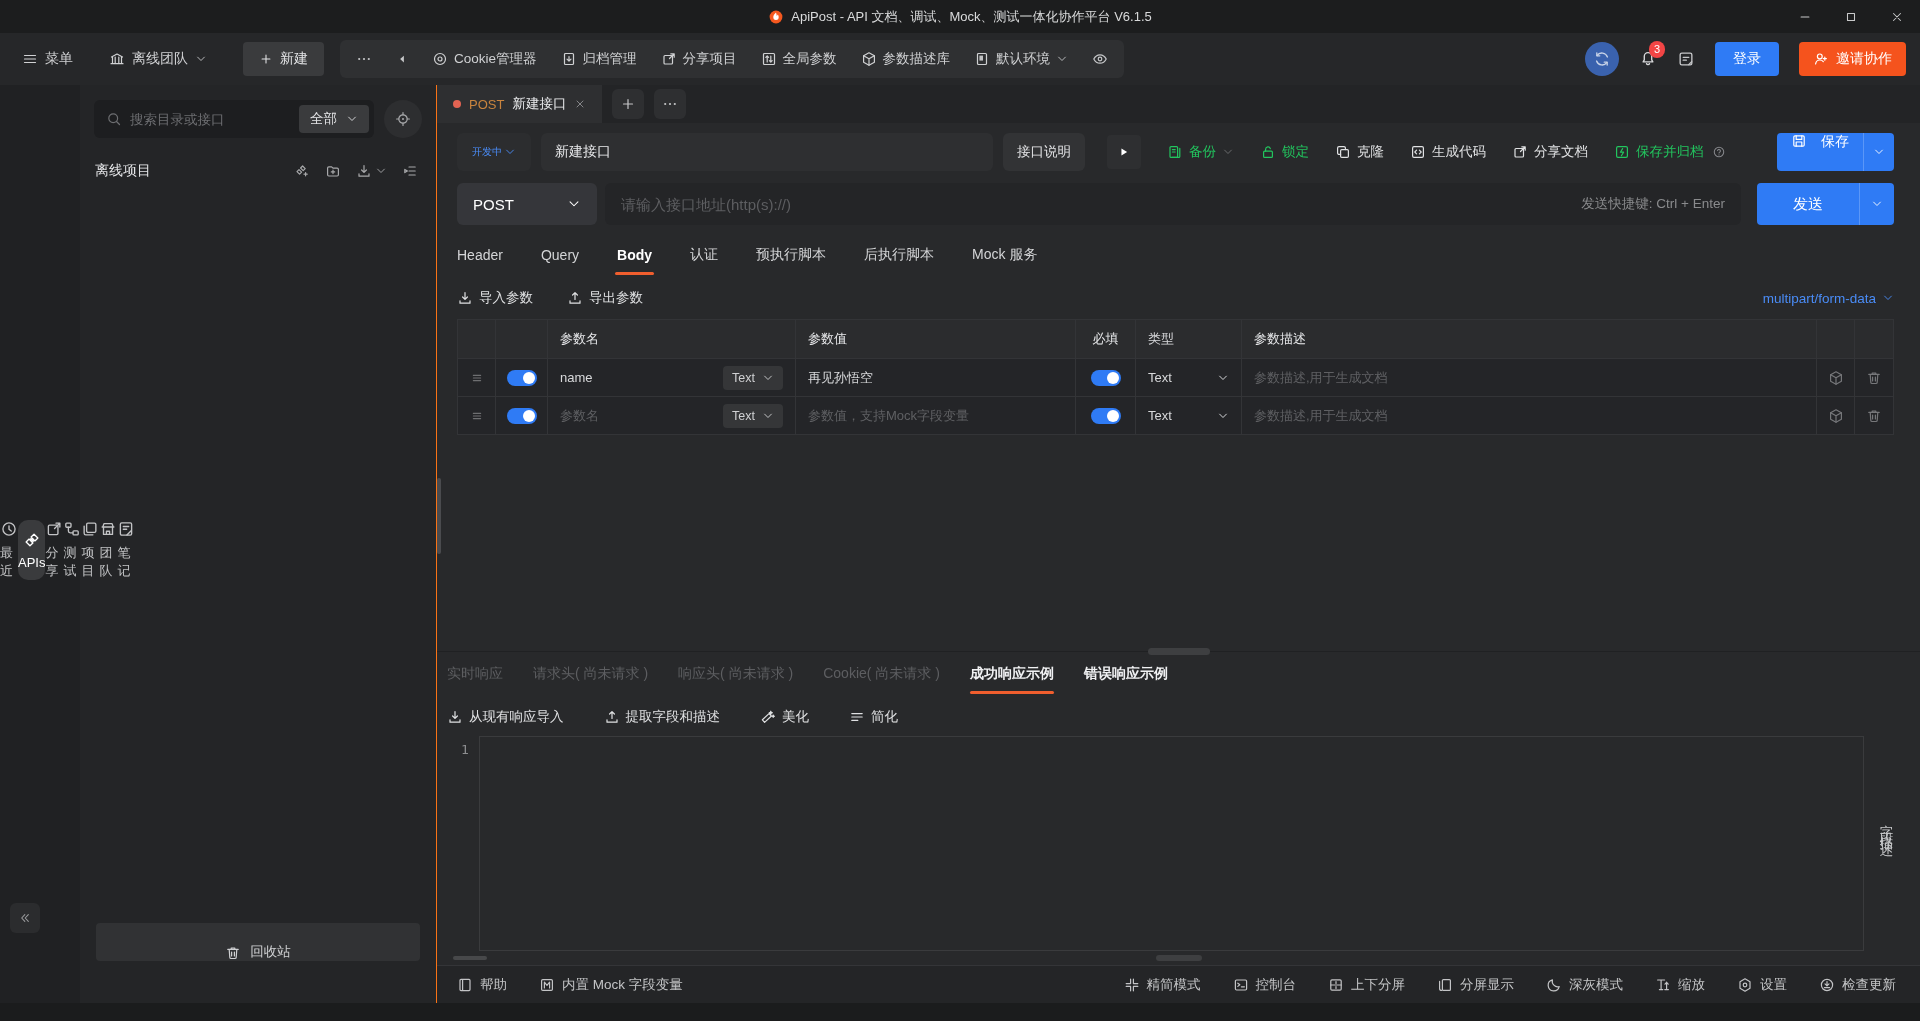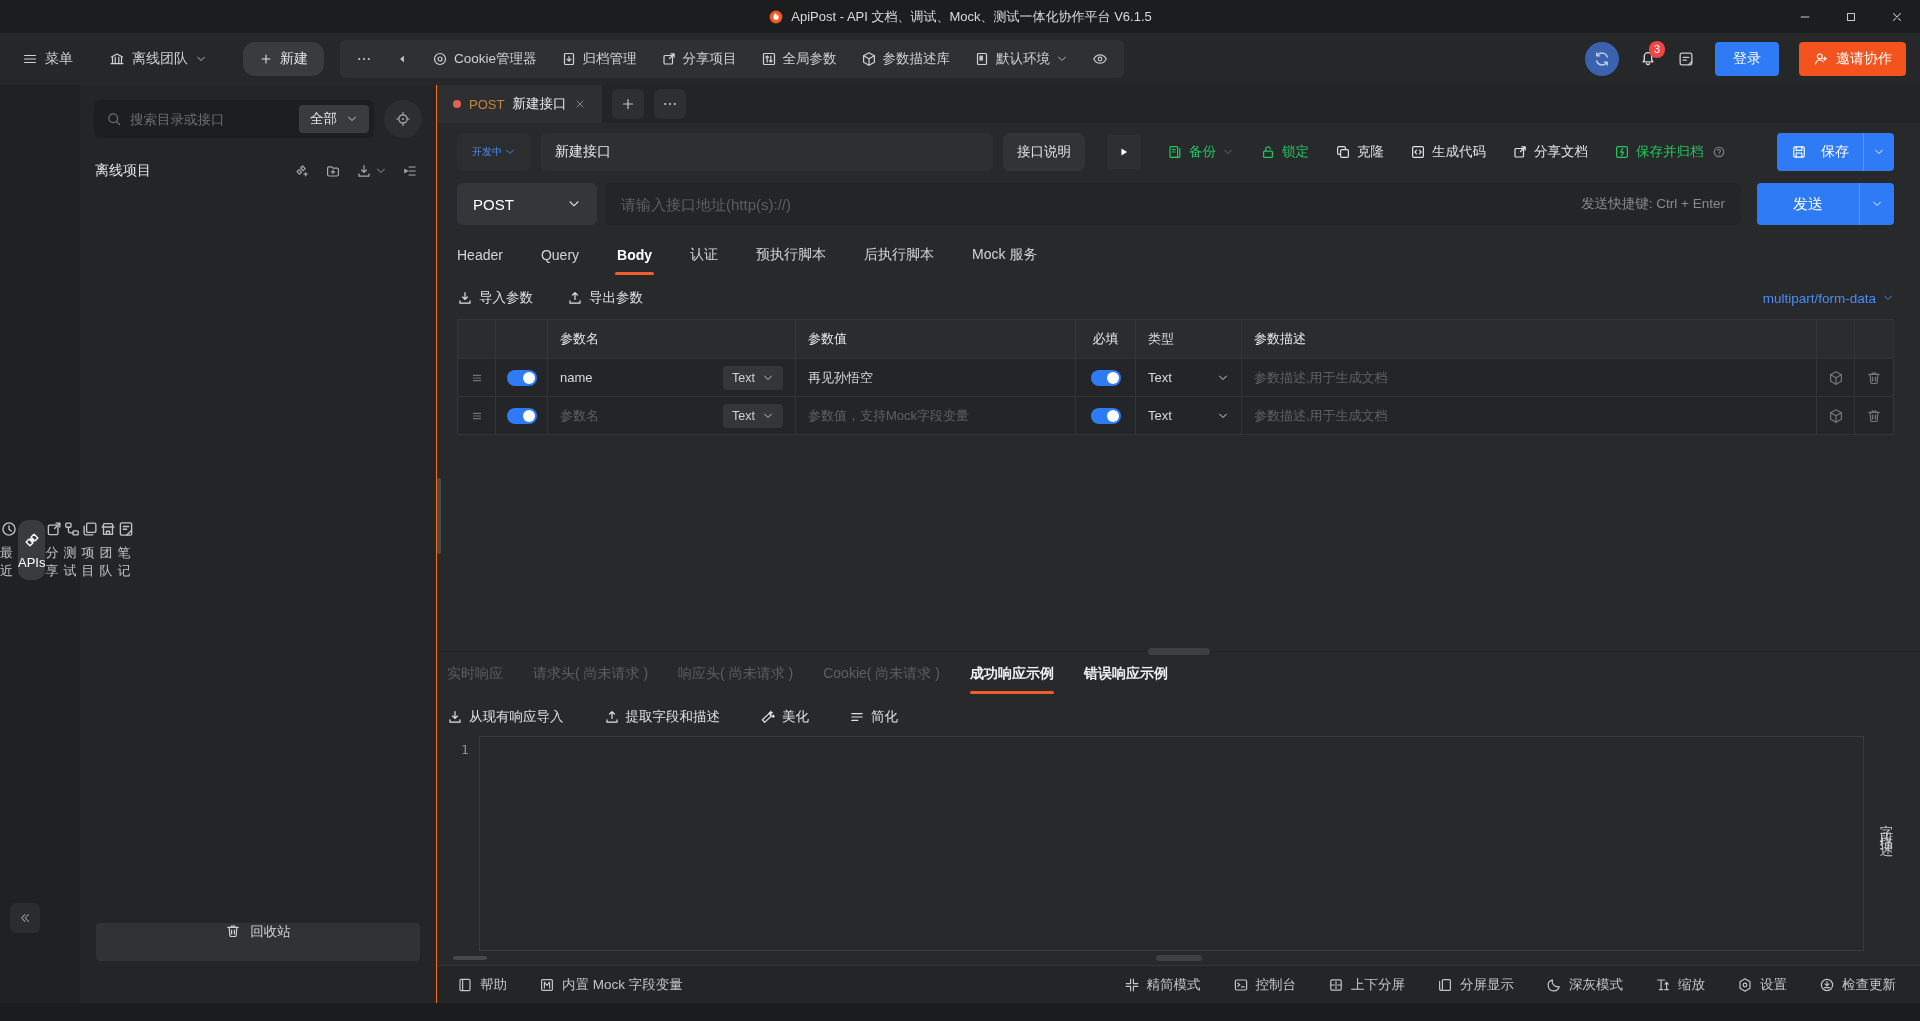--- a/index.html
+++ b/index.html
@@ -17,21 +17,21 @@
   
   .titlebar { height:33px; background:#1c1d1e; display:flex; align-items:center; position:relative; }
   .title-center { position:absolute; left:0; right:0; display:flex; align-items:center; justify-content:center; gap:7px; color:#d9dadb; font-size:13px; }
   .win-controls { margin-left:auto; display:flex; height:100%; }
   .win-btn { width:46px; height:100%; display:flex; align-items:center; justify-content:center; color:#c8c9ca; }
 
   
   .topbar { height:52px; background:#262729; display:flex; align-items:center; padding:0 14px 0 22px; }
   .tb-item { display:flex; align-items:center; gap:7px; color:#d0d1d3; font-size:14px; cursor:default; }
   .tb-menu { margin-right:36px; }
-  .tb-new { margin-left:36px; background:#3a3b3d; border-radius:12px; padding:8px 16px; color:#e4e5e7; }
+  .tb-new { margin-left:36px; background:#3a3b3d; border-radius:4px; padding:8px 16px; color:#e4e5e7; }
   .tb-pill { margin-left:16px; display:flex; align-items:center; gap:24px; background:#2f3032; border-radius:6px; height:38px; padding:0 16px; }
   .tb-pill .tb-item { gap:6px; font-size:13.5px; }
   .tb-icongray { color:#c6c7c9; }
   .tb-right { margin-left:auto; display:flex; align-items:center; gap:20px; }
   .sync-circle { width:34px; height:34px; border-radius:50%; background:#3a62ae; display:flex; align-items:center; justify-content:center; color:#c9d4e8; }
   .bell-wrap { position:relative; color:#d8d9db; }
   .badge { position:absolute; top:-8px; left:10px; background:#f24545; color:#fff; font-size:11px; line-height:1; padding:3px 5px; border-radius:8px; }
   .btn-blue { background:#2f7bf5; color:#fff; border:none; border-radius:4px; padding:8px 18px; font-size:14px; display:flex; align-items:center; gap:7px; }
   .btn-orange { background:#f5531d; color:#fff; border:none; border-radius:4px; padding:8px 14px; font-size:14px; display:flex; align-items:center; gap:7px; }
 
@@ -48,21 +48,21 @@
   .panel-search-row { display:flex; align-items:center; gap:10px; padding:15px 14px 10px 14px; }
   .search-box { flex:1; display:flex; align-items:center; gap:8px; background:#1d1e20; border-radius:6px; height:38px; padding:0 5px 0 12px; color:#6d6e71; min-width:0; }
   .search-box input { flex:1; min-width:0; background:none; border:none; outline:none; color:#d5d6d8; font-size:13.5px; }
   .search-box input::placeholder { color:#6d6e71; }
   .search-filter { display:flex; align-items:center; gap:9px; background:#3a3b3d; border-radius:4px; height:28px; padding:0 11px; color:#e2e3e5; font-size:13.5px; flex:none; }
   .locate-btn { width:38px; height:38px; border-radius:50%; background:#2d2e30; display:flex; align-items:center; justify-content:center; color:#a8a9ab; flex:none; }
   .panel-project-row { display:flex; align-items:center; padding:14px 18px 10px 15px; color:#e4e5e7; font-size:14px; }
   .proj-actions { margin-left:auto; display:flex; align-items:center; gap:15px; color:#a8a9ab; }
   .proj-actions .with-chev { display:flex; align-items:center; gap:3px; }
   .panel-tree { flex:1; }
-  .recycle-btn { margin:10px 16px 42px 16px; height:38px; background:#313234; border-radius:4px; display:flex; align-items:flex-start; justify-content:center; gap:9px; color:#cfd0d2; font-size:13.5px; }
+  .recycle-btn { margin:10px 16px 42px 16px; height:38px; background:#313234; border-radius:4px; display:flex; align-items:flex-end; justify-content:center; gap:9px; color:#cfd0d2; font-size:13.5px; }
 
   
   .main { flex:1; min-width:0; display:flex; flex-direction:column; background:#28292b; position:relative; }
   .main-vthumb { position:absolute; left:0; top:393px; width:4px; height:76px; background:#4a4b4e; border-radius:2px; }
 
   .tabstrip { height:38px; background:#232426; display:flex; align-items:stretch; flex:none; }
   .doc-tab { display:flex; align-items:center; gap:8px; background:#2e2f31; padding:0 16px; }
   .tab-dot { width:8px; height:8px; border-radius:50%; }
   .tab-method { font-size:13px; }
   .tab-title { color:#e8e9eb; font-size:13.5px; }
@@ -73,21 +73,21 @@
   .status-btn { display:flex; align-items:center; gap:2px; background:#2c2d2f; border-radius:6px; height:38px; padding:0 15px; font-size:10px; flex:none; }
   .doc-name-input { width:452px; height:38px; background:#2e2f31; border:none; outline:none; border-radius:6px; padding:0 14px; color:#e8e9eb; font-size:14px; }
   .doc-desc-btn { height:38px; background:#323335; border-radius:6px; padding:0 14px; display:flex; align-items:center; color:#e2e3e5; font-size:13.5px; flex:none; }
   .doc-play { width:34px; height:34px; background:#2e2f31; border-radius:4px; display:flex; align-items:center; justify-content:center; color:#fff; margin-left:12px; flex:none; }
   .doc-tools { display:flex; align-items:center; gap:26px; margin-left:16px; flex:1; justify-content:flex-start; }
   .tool { display:flex; align-items:center; gap:6px; color:#e0e1e3; font-size:13.5px; white-space:nowrap; }
   .tool.disabled { color:#22c55e;align-items:center; }
   .tool .chev { color:#6f7073; }
   .help-q { color:#85868a; margin-left:-18px; }
   .save-split { margin-left:auto; display:flex; height:38px; border-radius:4px; overflow:hidden; flex:none; }
-  .save-main { background:#2f7bf5; color:#fff; display:flex; align-items:center; gap:14px; padding:0 14px; font-size:14px; }
+  .save-main { background:#2f7bf5; color:#fff; display:flex; gap:14px; padding:0 14px; font-size:14px; }
   .save-chev { background:#2f7bf5; border-left:1px solid #5a97f8; color:#fff; display:flex; align-items:center; padding:0 9px; }
 
   .reqbar { display:flex; align-items:center; padding:6px 26px 6px 20px; gap:0; flex:none; }
   .method-select { width:140px; height:42px; background:#35363a; border-radius:6px; display:flex; align-items:center; justify-content:space-between; padding:0 16px; color:#fff; font-size:15px; flex:none; }
   .url-field { flex:1; height:42px; background:#242527; border-radius:6px; margin-left:8px; display:flex; align-items:center; padding:0 16px; min-width:0; }
   .url-field input { flex:1; min-width:0; background:none; border:none; outline:none; color:#d5d6d8; font-size:15px; }
   .url-field input::placeholder { color:#5d5e61; }
   .shortcut-hint { color:#8a8b8d; font-size:13.5px; white-space:nowrap; margin-left:12px; }
   .send-split { margin-left:16px; display:flex; height:42px; border-radius:4px; overflow:hidden; flex:none; }
   .send-main { background:#2f7bf5; color:#fff; display:flex; align-items:center; padding:0 36px; font-size:15px; }

